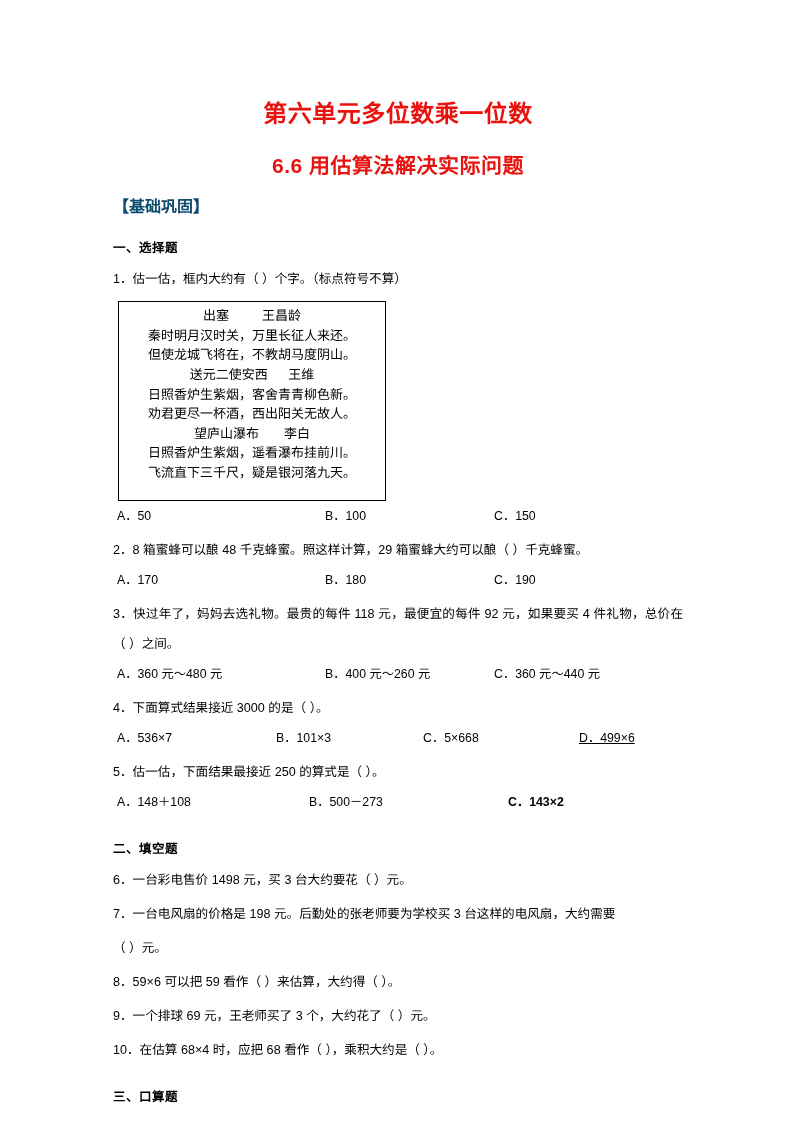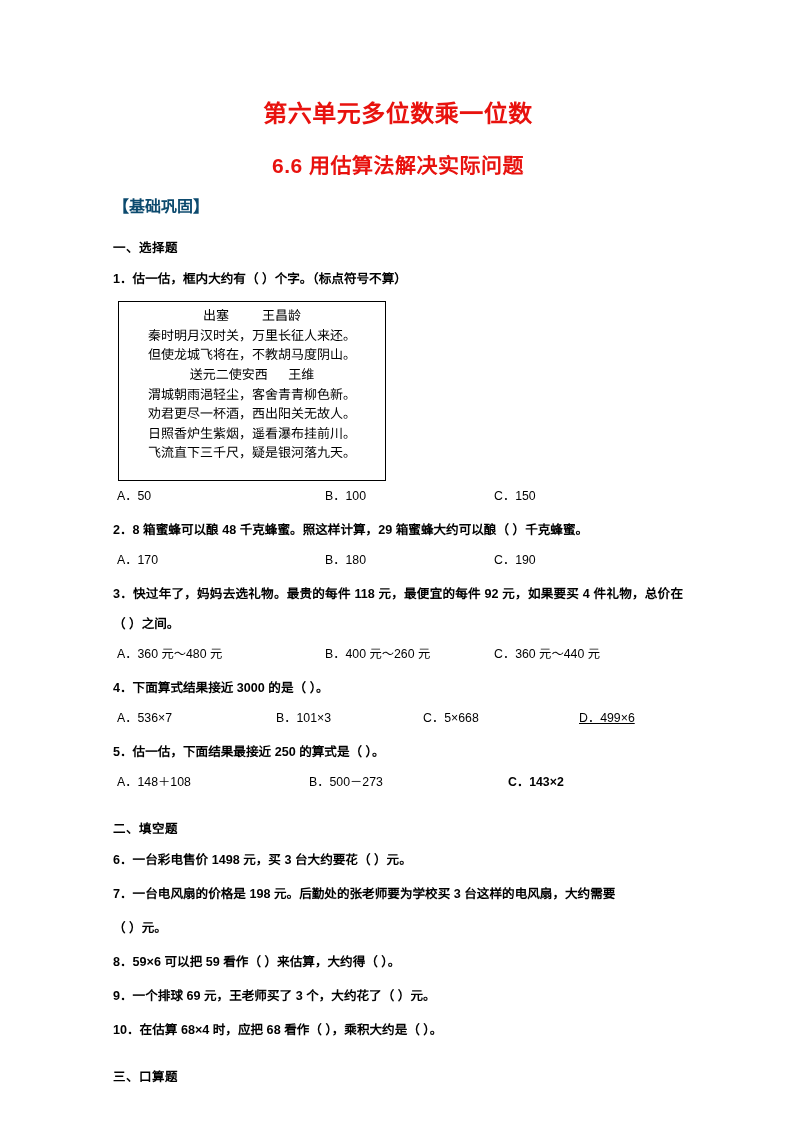--- a/index.html
+++ b/index.html
@@ -63,21 +63,20 @@
     letter-spacing: 0.5px;
   }
 
   
   .question {
     font-size: 12.6px;
     line-height: 30px;
     margin-top: 8px;
     text-align: justify;
     text-justify: inter-ideograph;
-    font-weight: bold;
   }
   .question.tight { margin-top: 4px; }
 
   
   .options {
     position: relative;
     height: 30px;
     font-size: 12.3px;
     line-height: 30px;
   }
@@ -129,22 +128,23 @@
 
     <div class="sub-header">一、选择题</div>
 
     <div class="question">1．估一估，框内大约有（            ）个字。（标点符号不算）</div>
 
     <div class="poem-box">
       <div class="poem-head">出塞        王昌龄</div>
       <div class="poem-line">秦时明月汉时关，万里长征人来还。</div>
       <div class="poem-line">但使龙城飞将在，不教胡马度阴山。</div>
       <div class="poem-head">送元二使安西     王维</div>
-      <div class="poem-line">渭城朝雨浥轻尘，客舍青青柳色新。</div>
+      <div class="poem-line">日照香炉生紫烟，客舍青青柳色新。</div>
       <div class="poem-line">劝君更尽一杯酒，西出阳关无故人。</div>
+      <div class="poem-head">望庐山瀑布      李白</div>
       <div class="poem-line">日照香炉生紫烟，遥看瀑布挂前川。</div>
       <div class="poem-line">飞流直下三千尺，疑是银河落九天。</div>
     </div>
 
     <div class="options">
       <span class="opt opt-a">A．50</span>
       <span class="opt opt-b">B．100</span>
       <span class="opt opt-c">C．150</span>
     </div>
 

